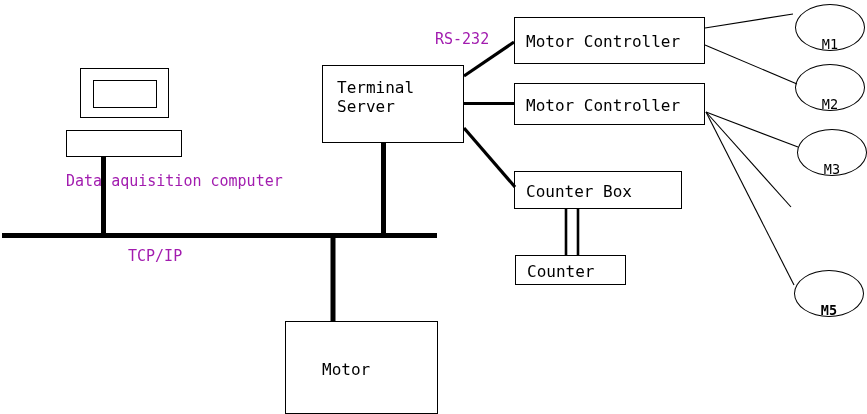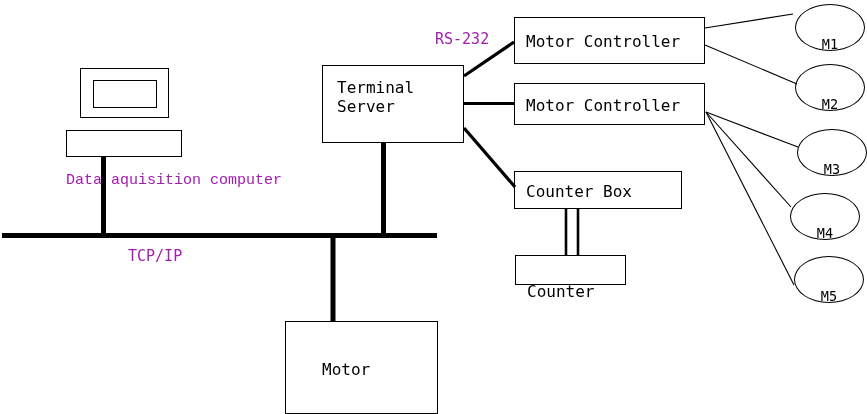--- a/index.html
+++ b/index.html
@@ -103,21 +103,21 @@
 
     <line x1="706" y1="112" x2="794" y2="285" stroke="#000000" stroke-width="1.1"></line>
 
     <line x1="566" y1="209" x2="566" y2="256" stroke="#000000" stroke-width="2.6"></line>
     <line x1="578" y1="209" x2="578" y2="256" stroke="#000000" stroke-width="2.6"></line>
   </svg>
 
   <div class="node screen-outer" style="left:80px; top:68px; width:89px; height:50px;"></div>
   <div class="node screen-inner" style="left:93px; top:80px; width:64px; height:28px;"></div>
   <div class="node" style="left:66px; top:130px; width:116px; height:27px;"></div>
-  <div class="free-text" style="left:66px; top:173px;font-family:Liberation Mono, monospace;">Data aquisition computer</div>
+  <div class="free-text" style="left:66px; top:173px;">Data aquisition computer</div>
 
   <div class="free-text" style="left:128px; top:248px;text-align:right;">TCP/IP</div>
 
   <div class="node" style="left:322px; top:65px; width:142px; height:78px;">
     <span class="label" style="left:14px; top:11px;">Terminal</span>
     <span class="label" style="left:14px; top:30px;">Server</span>
   </div>
 
   <div class="free-text" style="left:435px; top:31px;">RS-232</div>
 
@@ -127,40 +127,37 @@
 
   <div class="node" style="left:514px; top:83px; width:191px; height:42px;">
     <span class="label" style="left:11px; top:11px;">Motor Controller</span>
   </div>
 
   <div class="node" style="left:514px; top:171px; width:168px; height:38px;padding-left:22px;">
     <span class="label" style="left:11px; top:9px;">Counter Box</span>
   </div>
 
   <div class="node" style="left:515px; top:255px; width:111px; height:30px;">
-    <span class="label" style="left:11px; top:5px;margin-top:20px;">Counter</span>
+    <span class="label" style="left:11px; top:5px;">Counter</span>
   </div>
 
   <div class="node" style="left:285px; top:321px; width:153px; height:93px;">
     <span class="label" style="left:36px; top:37px;">Motor</span>
   </div>
 
   <div class="ellipse" style="left:795px; top:4px; width:70px; height:47px;">
     <span class="label">M1</span>
   </div>
 
   <div class="ellipse" style="left:795px; top:64px; width:70px; height:47px;">
     <span class="label">M2</span>
   </div>
 
   <div class="ellipse" style="left:797px; top:129px; width:70px; height:47px;">
     <span class="label">M3</span>
   </div>
 
-  <div class="ellipse" style="left:790px; top:193px; width:70px; height:47px;">
-    <span class="label">M4</span>
-  </div>
 
-  <div class="ellipse" style="left:794px; top:256px; width:70px; height:47px;">
+  <div class="ellipse" style="left:794px; top:270px; width:70px; height:47px;font-weight:bold;">
     <span class="label">M5</span>
   </div>
 
 </div>
 
 </body></html>

